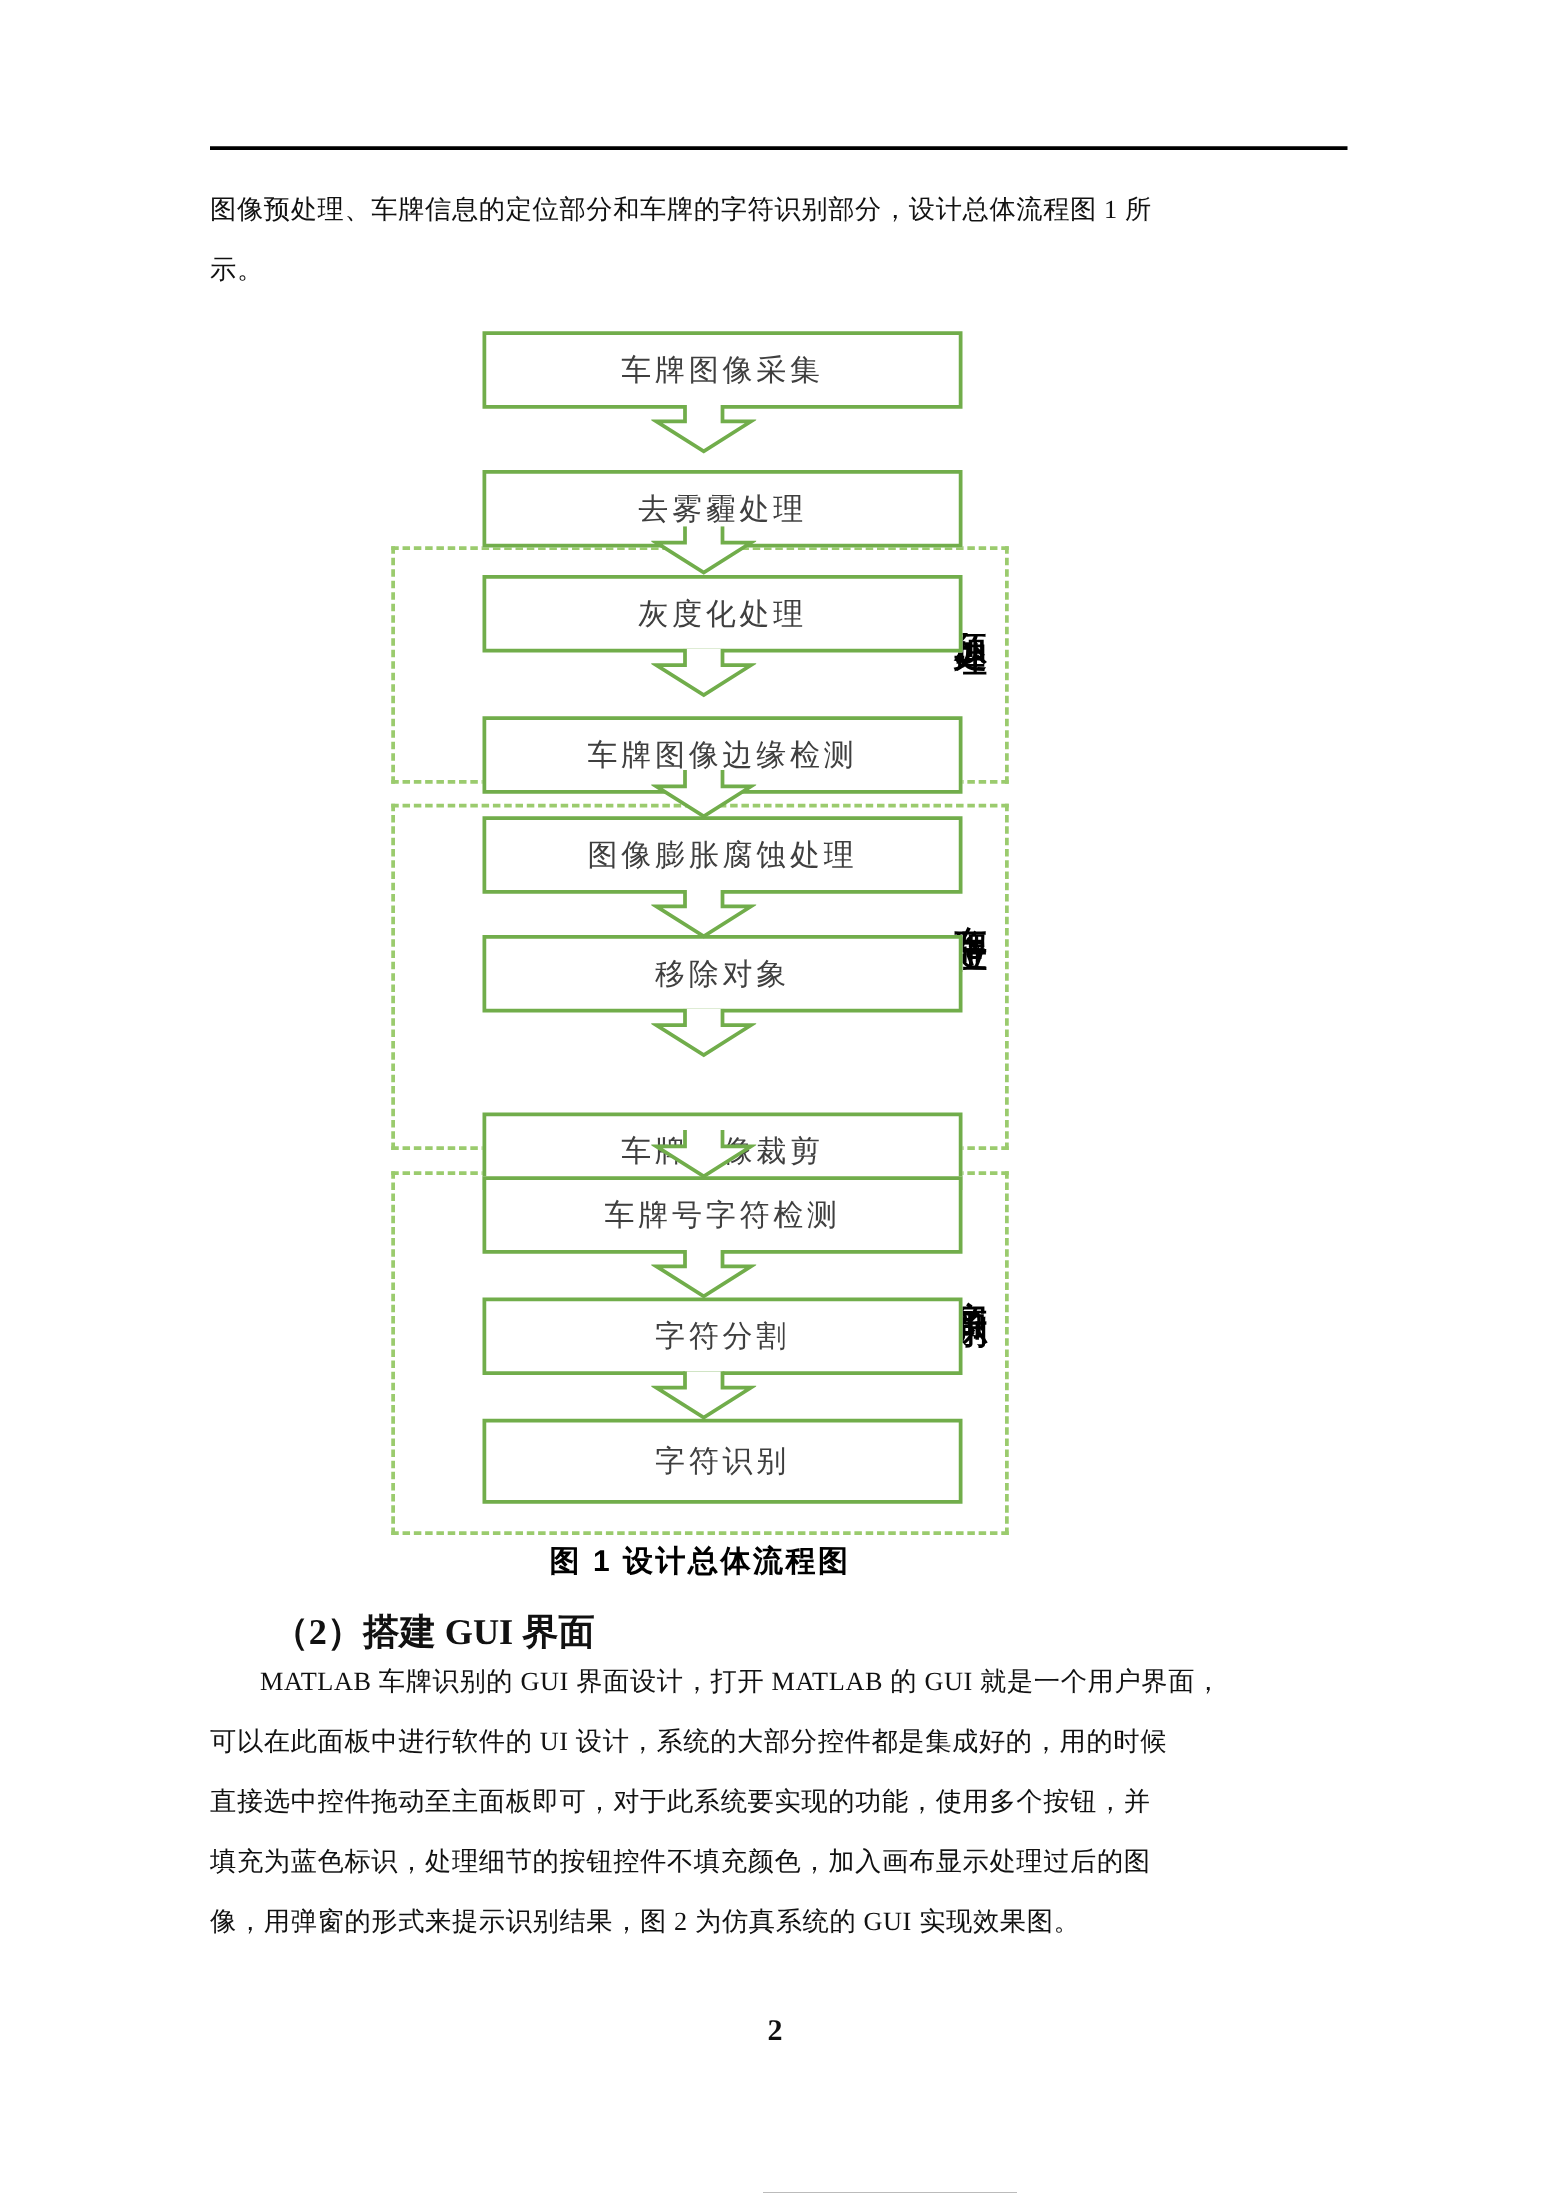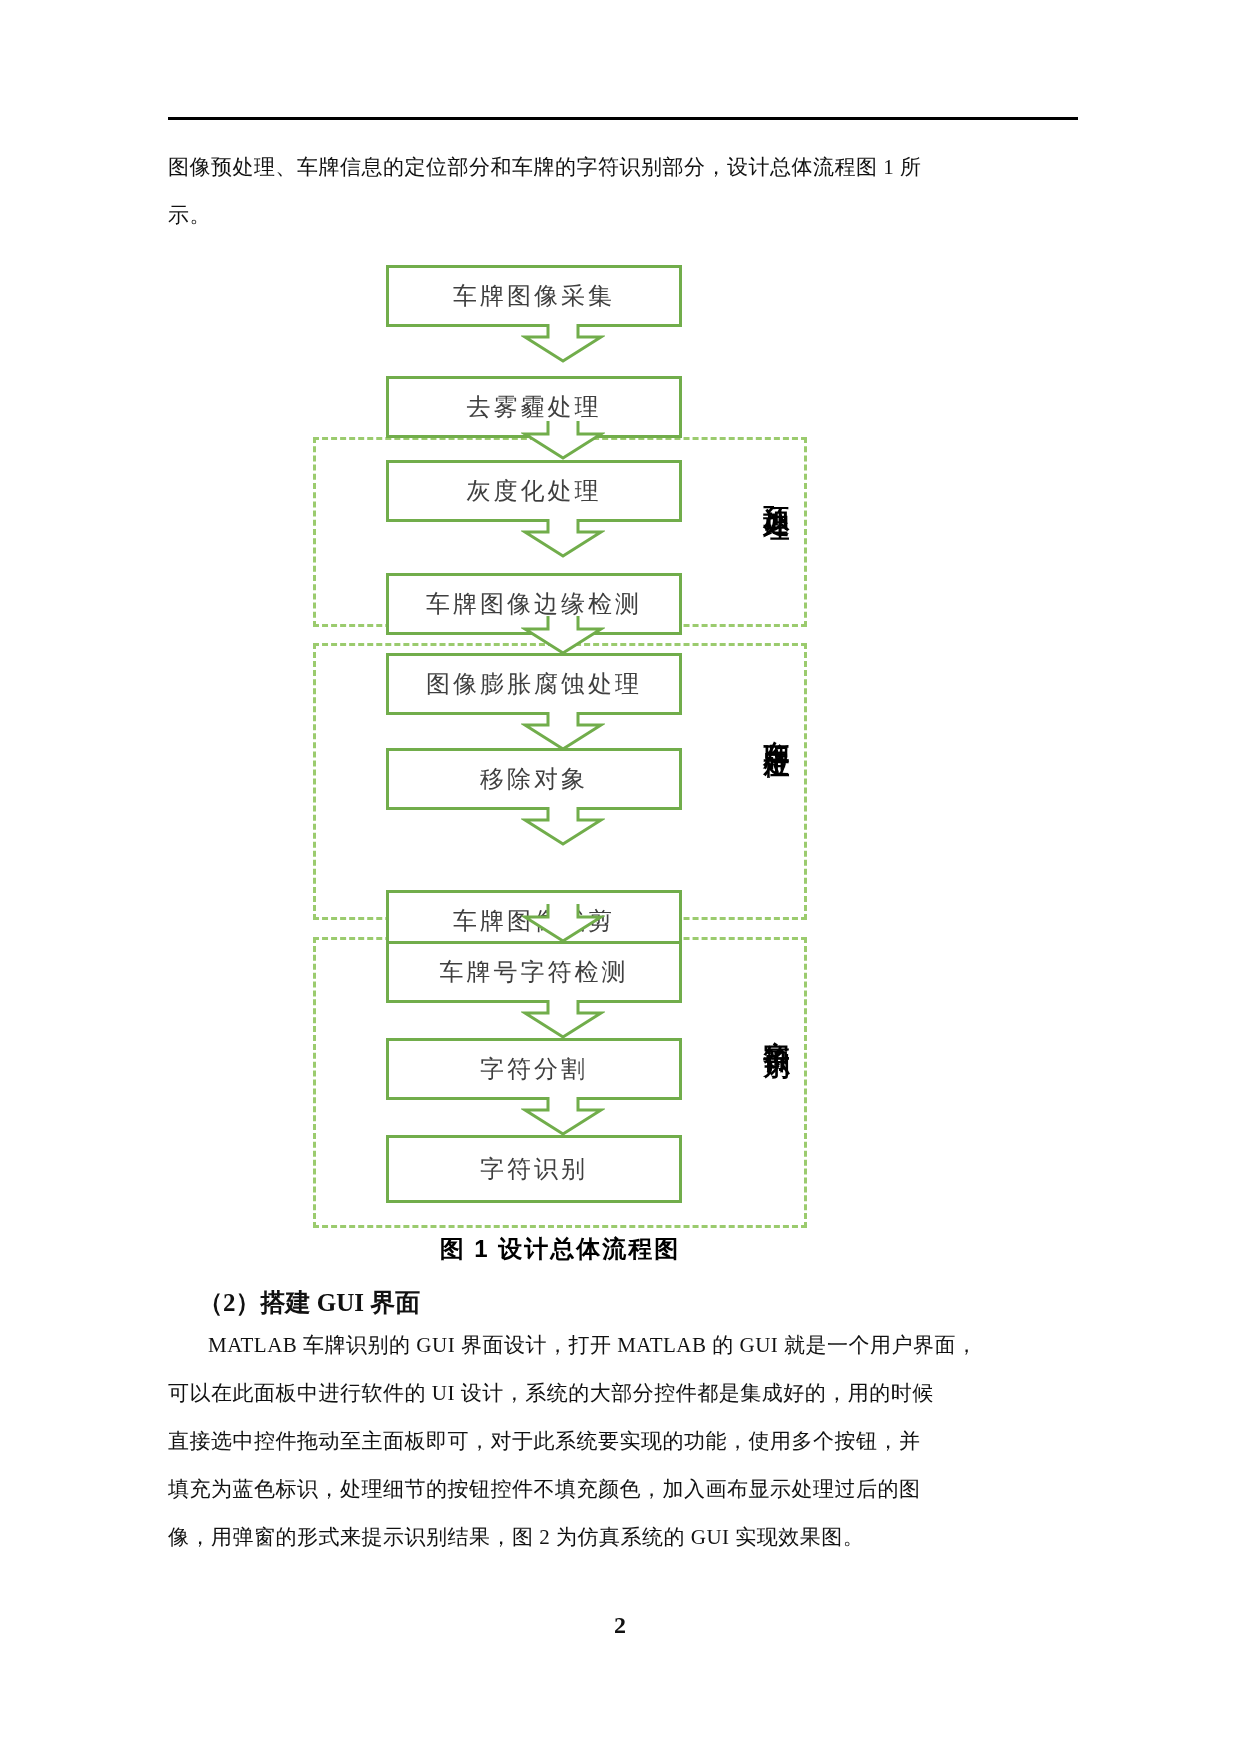--- a/index.html
+++ b/index.html
@@ -21,40 +21,40 @@
   .header-rule{
     position:absolute;left:168px;top:117px;width:910px;height:3px;
     background:#000;
   }
   .body-line{
     position:absolute;left:168px;width:910px;
     font-size:21px;line-height:30px;letter-spacing:0.5px;
     white-space:nowrap;
   }
   .section-heading{
-    position:absolute;left:198px;width:600px;
-    font-size:25px;font-weight:700;white-space:nowrap;
+    position:absolute;left:218px;width:600px;
+    font-size:29px;font-weight:700;white-space:nowrap;
   }
   .indent{padding-left:40px;}
   
   .group{
     position:absolute;left:313px;width:494px;
     border:3px dashed var(--green-dashed);
     box-sizing:border-box;
     background:transparent;z-index:1;
   }
   .group-label{
     position:absolute;left:757px;width:38px;
     writing-mode:vertical-rl;text-orientation:upright;
     font-family:"Liberation Sans","DejaVu Sans",sans-serif;
     font-size:26px;font-weight:700;letter-spacing:4px;color:#000;
     z-index:2;
   }
   .node{
-    position:absolute;left:386px;width:296px;height:62px;
+    position:absolute;left:386px;width:384px;height:62px;
     border:3px solid var(--green-solid);
     box-sizing:border-box;background:#fff;
     display:flex;align-items:center;justify-content:center;
     font-size:24px;color:var(--node-text);letter-spacing:3px;
     z-index:2;
   }
   .arrow{
     position:absolute;left:521px;width:84px;height:40px;
     z-index:3;
   }

